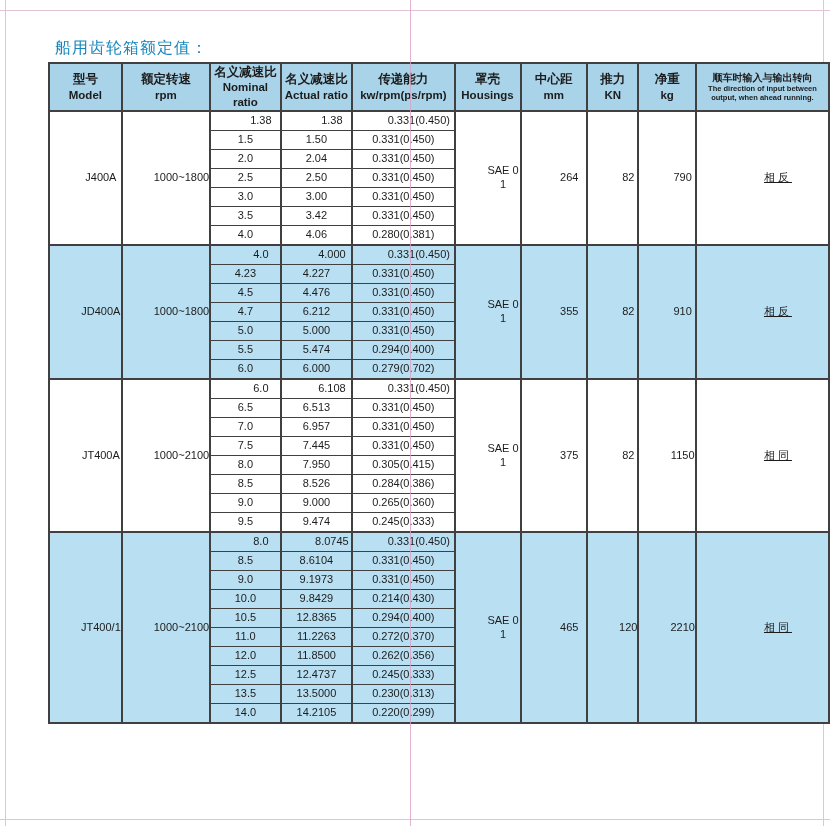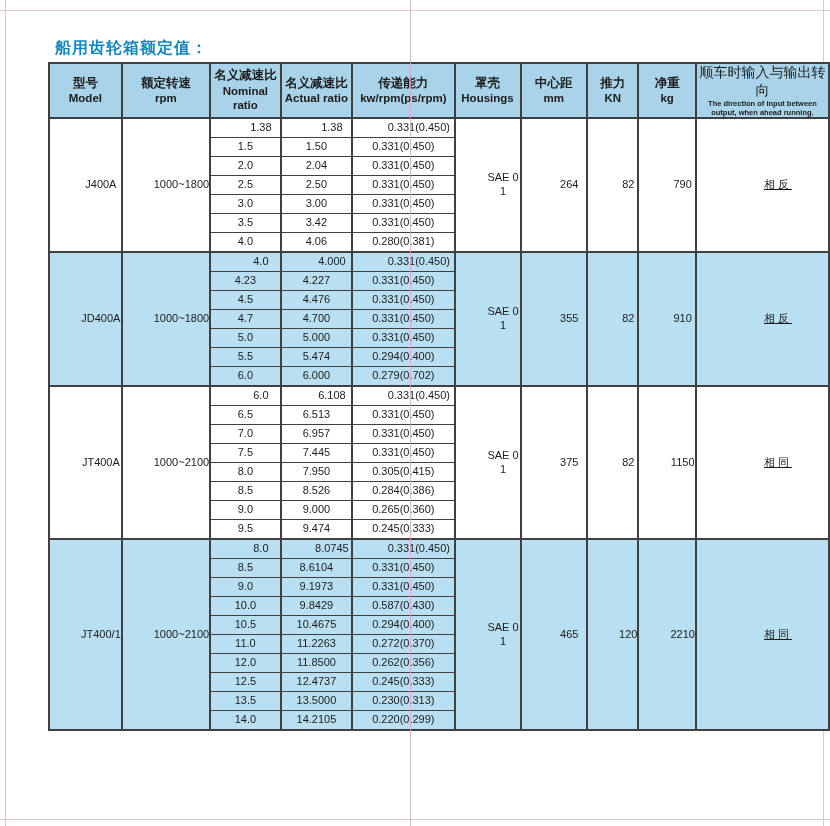--- a/index.html
+++ b/index.html
@@ -11,37 +11,37 @@
   .frame-top    { left:0; top:10px;  width:830px; height:1px; }
   .frame-bottom { left:0; top:819px; width:830px; height:1px; }
   .frame-left   { left:5px;  top:0; width:1px; height:826px; }
   .frame-right  { left:823px; top:0; width:1px; height:826px; }
   .fold-line {
     position:absolute; left:410px; top:0; width:1px; height:826px;
     background:#d9a3c4; opacity:.8; z-index:9;
   }
   .title {
     position:absolute; left:55px; top:38px;
-    font-size:16px; font-weight:bold; letter-spacing:1px; color:#1886bc;
+    font-size:16px; font-weight:normal; letter-spacing:1px; color:#1886bc;
   }
   table.spec {
     position:absolute; left:48px; top:62px;
     border-collapse:collapse; table-layout:fixed;
     border:2px solid #404040;
   }
   table.spec th, table.spec td {
     border-left:2px solid #404040; border-right:2px solid #404040;
     border-top:1px solid #404040; border-bottom:1px solid #404040;
     padding:0; text-align:center; vertical-align:middle;
     font-size:11px; line-height:1.25; overflow:hidden;
   }
   table.spec thead th { background:#a9d3e9; height:46px; border-bottom:2px solid #404040; }
   .h-zh { font-size:12.5px; }
   .h-en { font-size:11.5px; }
-  th.dir .h-zh { font-size:14px; font-weight:normal; }
+  th.dir .h-zh { font-size:10px; font-weight:bold; }
   th.dir .h-en { font-size:7.5px; font-weight:bold; line-height:1.2; }
   table.spec tbody td { height:18px; background:#ffffff; }
   table.spec tbody tr.hl td { background:#b9dff2; }
   table.spec tbody tr.block-first td { border-top:2px solid #404040;padding-left:31px; }
   td.dir-val { letter-spacing:3px;text-decoration:underline; }
 </style>
 </head>
 <body>
 
 <div class="page">
@@ -169,21 +169,21 @@
           <td>4.227</td>
           <td>0.331(0.450)</td>
         </tr>
         <tr class="hl">
           <td>4.5</td>
           <td>4.476</td>
           <td>0.331(0.450)</td>
         </tr>
         <tr class="hl">
           <td>4.7</td>
-          <td>4.700</td>
+          <td>6.212</td>
           <td>0.331(0.450)</td>
         </tr>
         <tr class="hl">
           <td>5.0</td>
           <td>5.000</td>
           <td>0.331(0.450)</td>
         </tr>
         <tr class="hl">
           <td>5.5</td>
           <td>5.474</td>
@@ -259,25 +259,25 @@
           <td>0.331(0.450)</td>
         </tr>
         <tr class="hl">
           <td>9.0</td>
           <td>9.1973</td>
           <td>0.331(0.450)</td>
         </tr>
         <tr class="hl">
           <td>10.0</td>
           <td>9.8429</td>
-          <td>0.587(0.430)</td>
+          <td>0.214(0.430)</td>
         </tr>
         <tr class="hl">
           <td>10.5</td>
-          <td>10.4675</td>
+          <td>12.8365</td>
           <td>0.294(0.400)</td>
         </tr>
         <tr class="hl">
           <td>11.0</td>
           <td>11.2263</td>
           <td>0.272(0.370)</td>
         </tr>
         <tr class="hl">
           <td>12.0</td>
           <td>11.8500</td>

